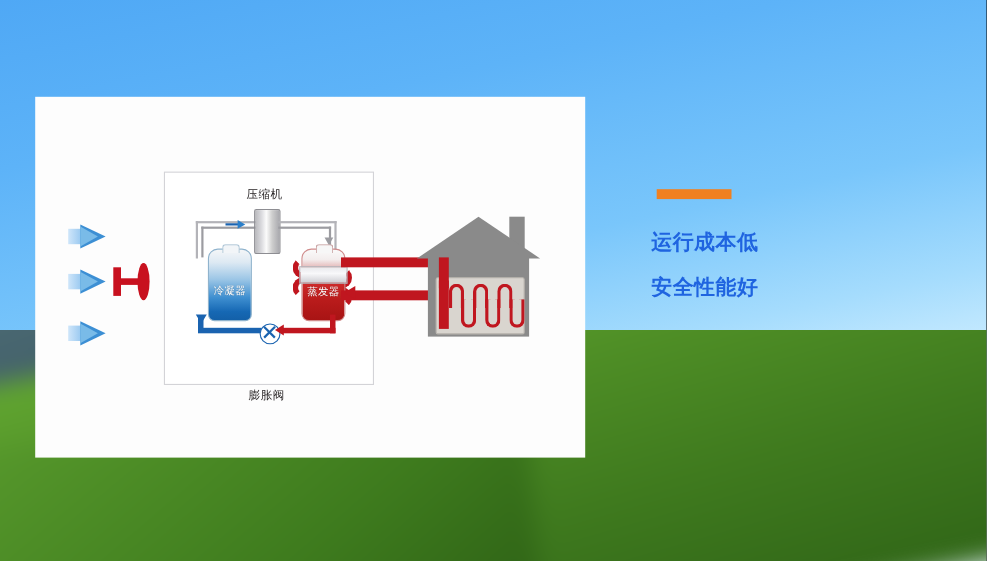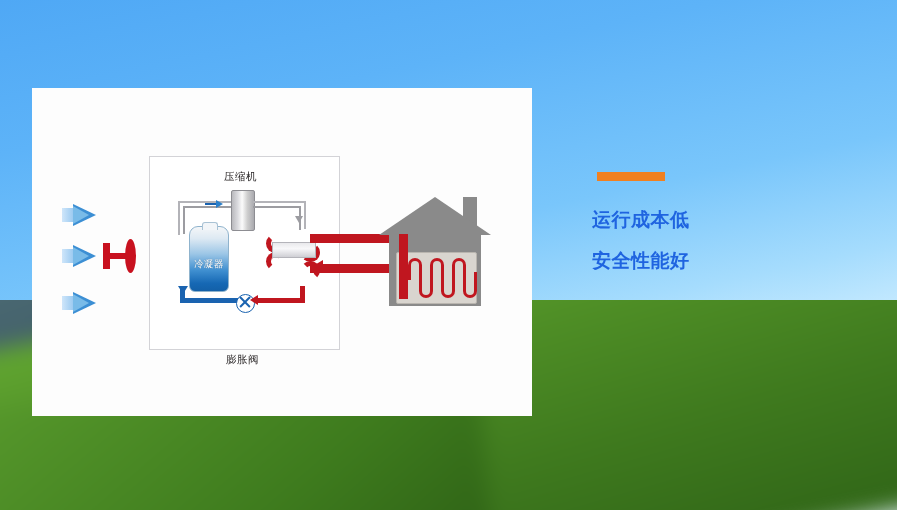--- a/index.html
+++ b/index.html
@@ -424,20 +424,24 @@
   <div class="condenser">
     <div class="cap"></div>
     <div class="txt">冷凝器</div>
   </div>
 
   <div class="coil" style="left:266px; top:234px; width:19px; height:19px; border-right-color:transparent; border-top-color:transparent;"></div>
   <div class="coil" style="left:266px; top:252px; width:19px; height:19px; border-right-color:transparent; border-bottom-color:transparent;"></div>
   <div class="coil" style="left:301px; top:243px; width:19px; height:19px; border-left-color:transparent; border-top-color:transparent;"></div>
   <div class="coil" style="left:301px; top:261px; width:19px; height:19px; border-left-color:transparent; border-bottom-color:transparent;"></div>
 
+  <div class="evaporator">
+    <div class="cap"></div>
+    <div class="txt">蒸发器</div>
+  </div>
   <div class="evap-band"></div>
 
   <div class="pipe-blue" style="left:180px; top:288px; width:5px; height:14px;"></div>
   <div class="pipe-blue" style="left:180px; top:298px; width:58px; height:5px;"></div>
   <div class="tri" style="left:178px; top:286px; border-left:5px solid transparent; border-right:5px solid transparent; border-top:8px solid #1a63b0;"></div>
 
   <div class="valve">
     <div class="x1"></div>
     <div class="x2"></div>
   </div>

